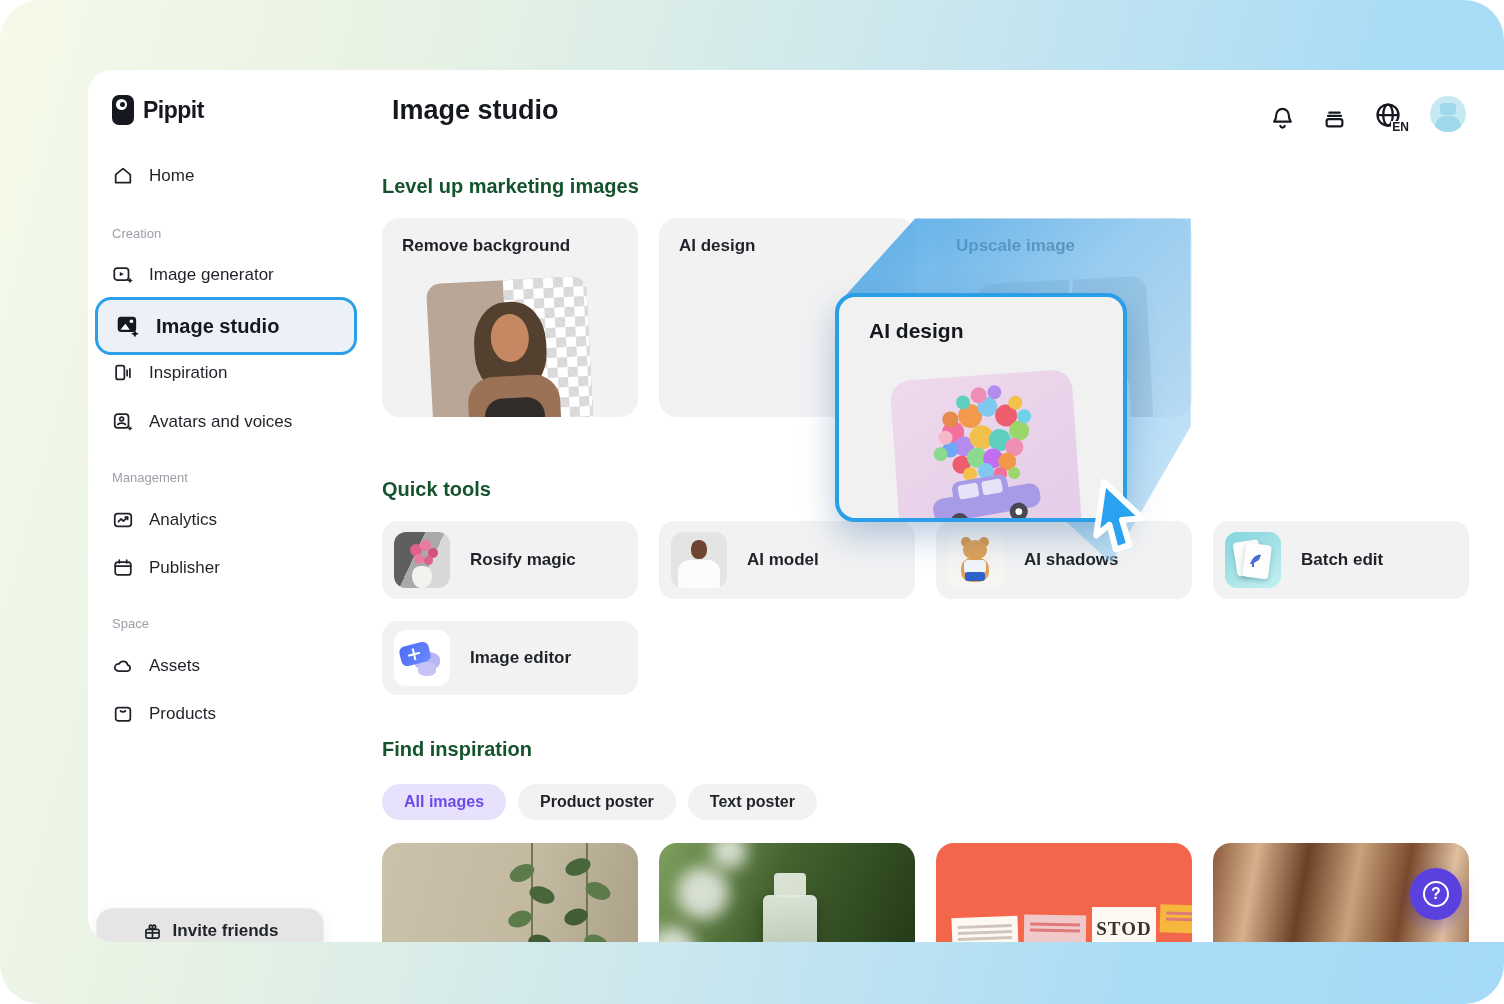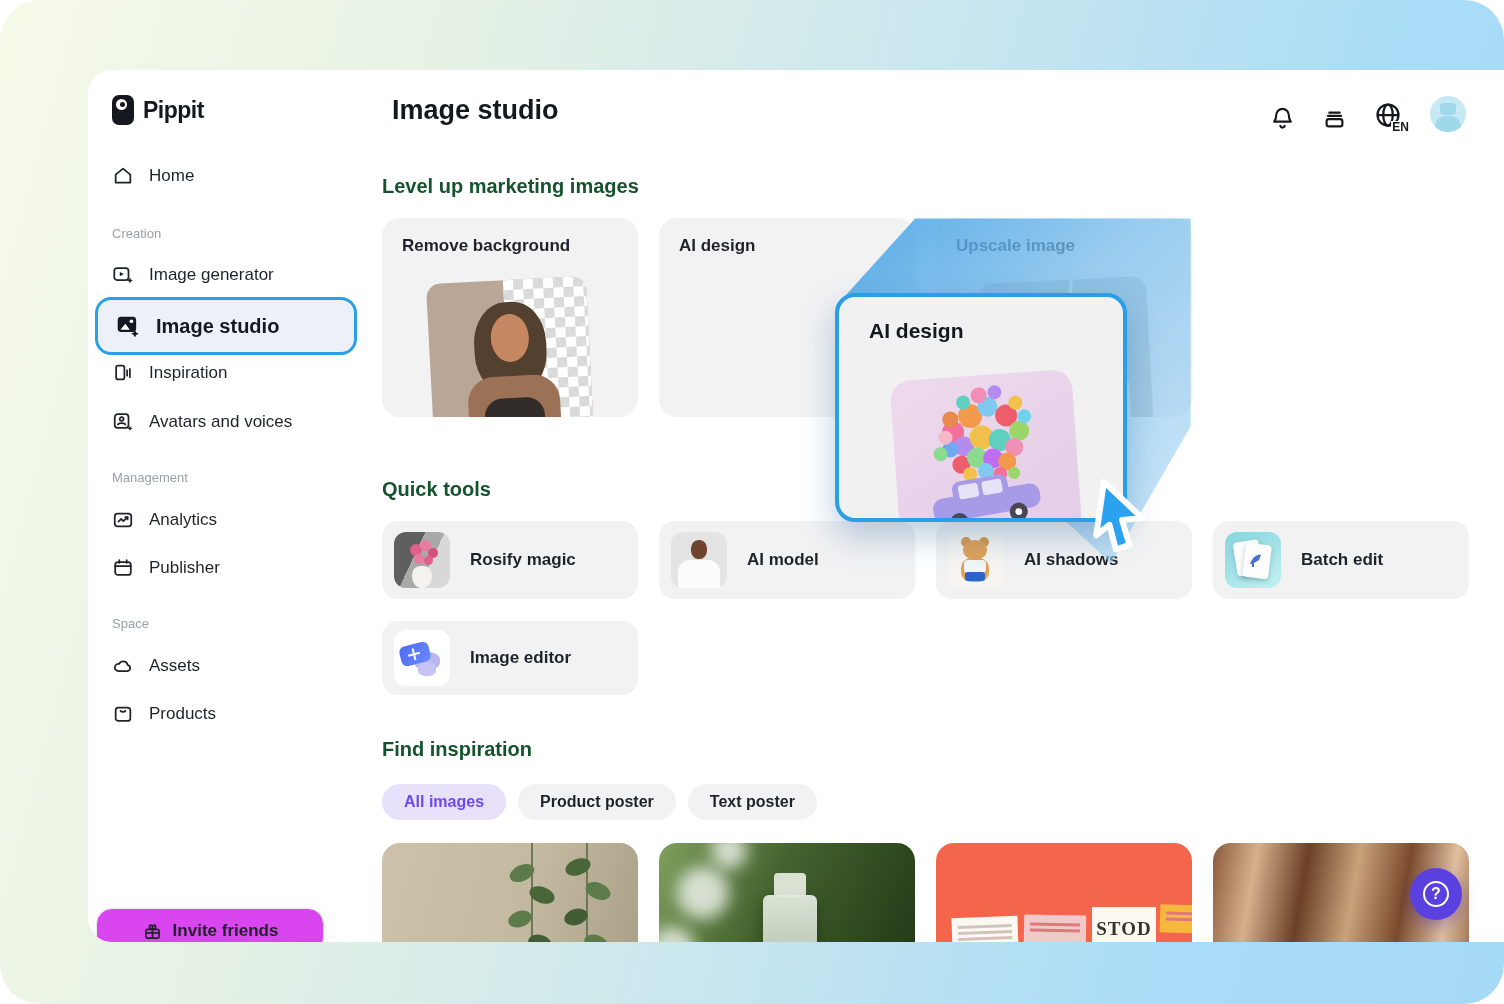--- a/index.html
+++ b/index.html
@@ -15,21 +15,21 @@
   .logo-mark{width:22px;height:30px;background:#15181E;border-radius:7px;position:relative;}
   .logo-mark:before{content:"";position:absolute;left:4px;top:4px;width:11px;height:11px;border-radius:50%;background:#fff;}
   .logo-mark:after{content:"";position:absolute;left:8px;top:7px;width:5px;height:5px;border-radius:50%;background:#15181E;}
   .logo-text{font-size:23px;font-weight:800;color:#15181E;letter-spacing:-.5px;}
   .side-item{position:absolute;left:24px;display:flex;align-items:center;gap:15px;height:26px;cursor:pointer;}
   .side-item .lbl{font-size:17px;font-weight:500;color:#1F2329;white-space:nowrap;}
   .side-section{position:absolute;left:24px;font-size:13px;color:#9BA0A8;}
   .active-pill{position:absolute;left:7px;top:227px;width:262px;height:58px;background:#EBF1F6;
     border:3px solid #2B9FE8;border-radius:16px;display:flex;align-items:center;gap:15px;padding-left:17px;cursor:pointer;}
   .active-pill .lbl{font-size:20px;font-weight:800;color:#15181E;}
-  .invite-btn{position:absolute;left:8px;top:838px;width:228px;height:46px;background:#d946ef;border:1px solid #ECECEC;
+  .invite-btn{position:absolute;left:8px;top:838px;width:228px;height:46px;background:#e5e5e5;border:1px solid #ECECEC;
     border-radius:16px;box-shadow:0 4px 14px rgba(0,0,0,.06);display:flex;align-items:center;justify-content:center;gap:10px;cursor:pointer;}
   .invite-btn .lbl{font-size:17px;font-weight:700;color:#1F2329;}
   svg.ic{flex:0 0 auto;}
   
   .main{position:absolute;left:294px;top:0;right:0;height:100%;}
   .page-title{position:absolute;left:10px;top:25px;font-size:27px;font-weight:800;color:#15181E;}
   .hdr-icons{position:absolute;top:26px;right:38px;display:flex;align-items:flex-end;gap:25px;}
   .globe-wrap{position:relative;width:32px;height:32px;cursor:pointer;}
   .globe-en{position:absolute;right:-4px;bottom:-1px;font-size:12px;font-weight:800;color:#15181E;background:#fff;padding-left:1px;line-height:1;}
   .avatar{width:36px;height:36px;border-radius:50%;background:#C7E9F3;position:relative;overflow:hidden;cursor:pointer;}

